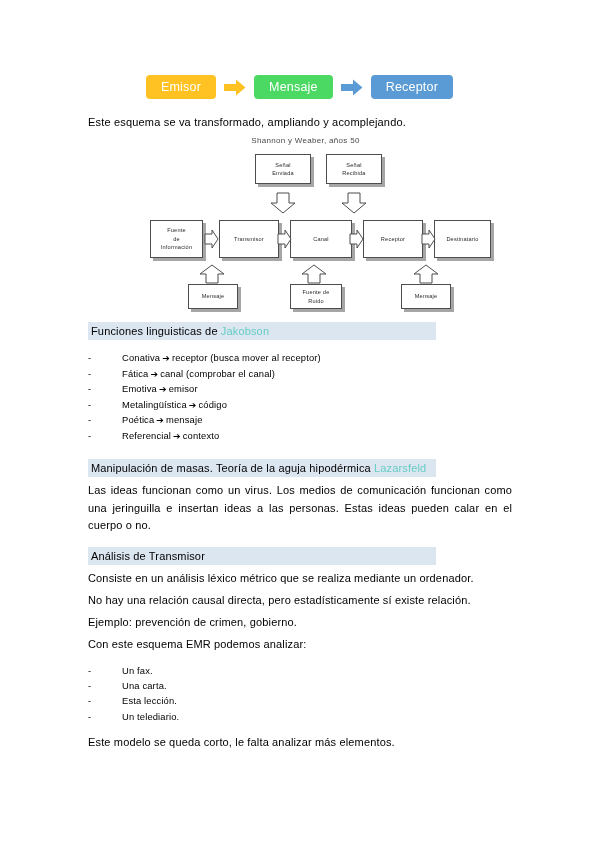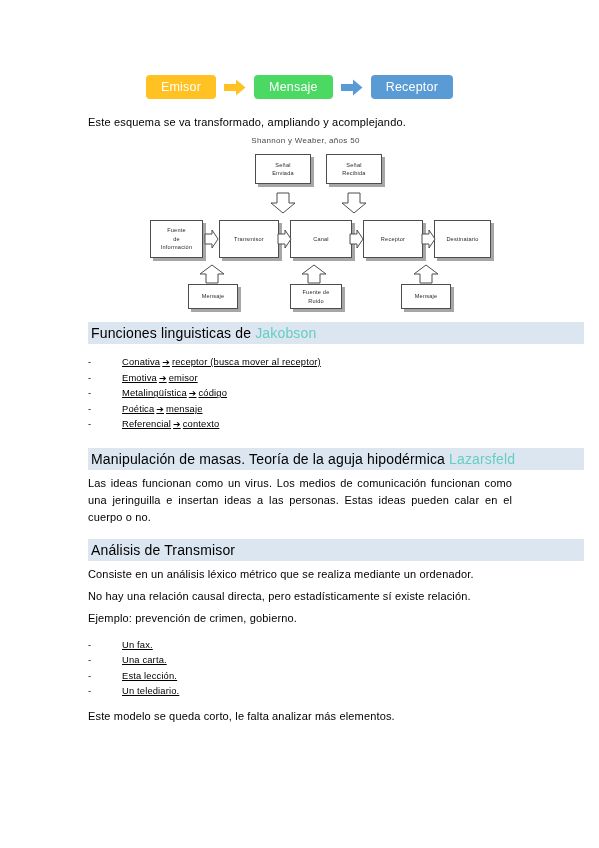--- a/index.html
+++ b/index.html
@@ -85,23 +85,23 @@
     line-height: 1.5;
     letter-spacing: 0.2px;
     padding: 2px;
   }
   .dv-arrow { position: absolute; }
   .dh-arrow { position: absolute; }
 
   
   .sec {
     margin: 0 0 0 88px;
-    width: 496px;
+    width: 348px;
     background: #dce6f1;
-    font-size: 14px;
+    font-size: 11px;
     padding: 3px 4px 3px 3px;
     letter-spacing: 0.15px;
     color: #000;
   }
   .sec .accent { color: #66cdc4; }
 
   
   .para {
     margin: 5px 0 0 88px;
     width: 424px;
@@ -117,21 +117,20 @@
     padding: 0;
     width: 424px;
     list-style: none;
   }
   ul.dashlist li {
     font-size: 9.4px;
     letter-spacing: 0.15px;
     line-height: 1.62;
     position: relative;
     padding-left: 34px;
-    text-decoration: underline;
   }
   ul.dashlist li::before {
     content: "-";
     position: absolute;
     left: 0;
     top: 0;
   }
   .arrowglyph {
     font-family: "DejaVu Sans", sans-serif;
     font-weight: bold;
@@ -252,39 +251,41 @@
       <span>Mensaje</span>
     </div>
   </div>
 
   <div class="sec">
     <span>Funciones linguisticas de </span><span class="accent">Jakobson</span>
   </div>
 
   <ul class="dashlist">
     <li><span>Conativa</span><span class="arrowglyph">➔</span><span>receptor (busca mover al receptor)</span></li>
+    <li><span>Fática</span><span class="arrowglyph">➔</span><span>canal (comprobar el canal)</span></li>
     <li><span>Emotiva</span><span class="arrowglyph">➔</span><span>emisor</span></li>
     <li><span>Metalingüística</span><span class="arrowglyph">➔</span><span>código</span></li>
     <li><span>Poética</span><span class="arrowglyph">➔</span><span>mensaje</span></li>
     <li><span>Referencial</span><span class="arrowglyph">➔</span><span>contexto</span></li>
   </ul>
 
   <div class="sec sp-top-16">
     <span>Manipulación de masas. Teoría de la aguja hipodérmica </span><span class="accent">Lazarsfeld</span>
   </div>
 
   <div class="para justify">Las ideas funcionan como un virus. Los medios de comunicación funcionan como una jeringuilla e insertan ideas a las personas. Estas ideas pueden calar en el cuerpo o no.</div>
 
   <div class="sec sp-top-13">
     <span>Análisis de Transmisor</span><span class="accent"></span>
   </div>
 
   <div class="para">Consiste en un análisis léxico métrico que se realiza mediante un ordenador.</div>
   <div class="para">No hay una relación causal directa, pero estadísticamente sí existe relación.</div>
   <div class="para">Ejemplo: prevención de crimen, gobierno.</div>
+  <div class="para">Con este esquema EMR podemos analizar:</div>
 
   <ul class="dashlist">
     <li>Un fax.</li>
     <li>Una carta.</li>
     <li>Esta lección.</li>
     <li>Un telediario.</li>
   </ul>
 
   <div class="para sp-top-10">Este modelo se queda corto, le falta analizar más elementos.</div>
 

